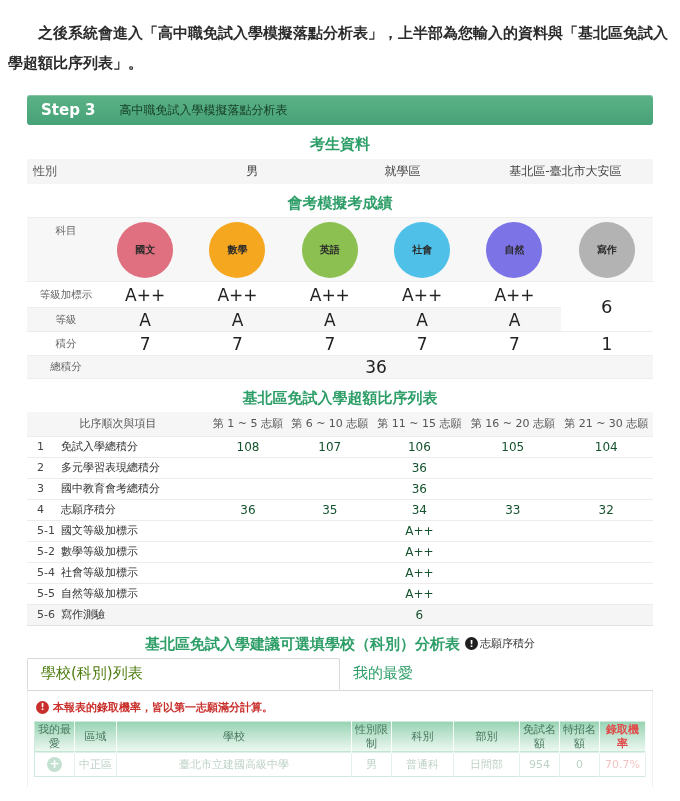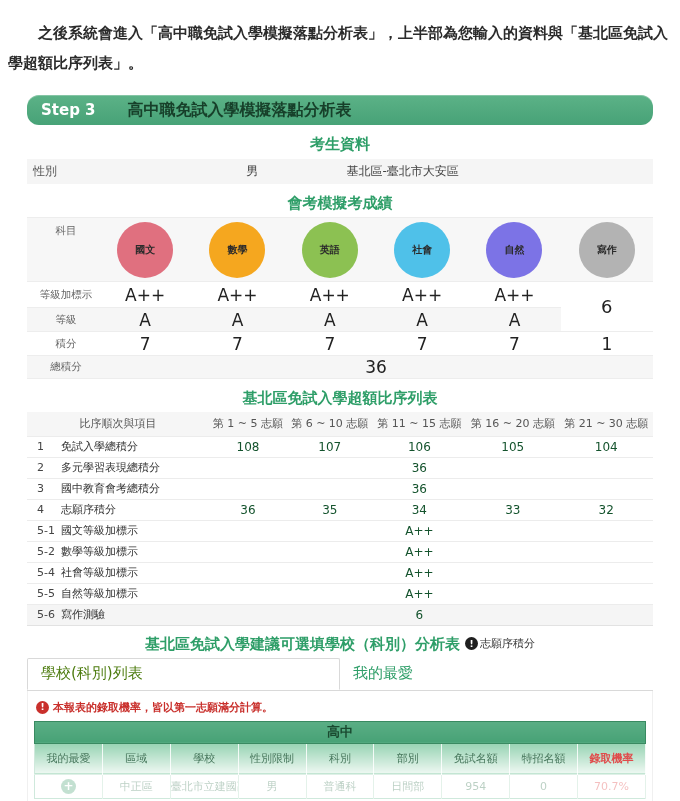--- a/index.html
+++ b/index.html
@@ -2,23 +2,23 @@
 <html><head>
 <meta charset="utf-8">
 <style>
   *{box-sizing:border-box;margin:0;padding:0}
   html,body{background:#fff}
   body{font-family:"DejaVu Sans","Liberation Sans",sans-serif}
   .page{width:680px;height:801px;overflow:hidden;background:#fff;margin:0 auto;position:relative}
   .intro{margin:18px 8px 0;font-size:15px;font-weight:700;line-height:2.0;text-indent:2em;color:#2b2b2b}
   .content{margin:0 27px}
   
-  .stepbar{margin-top:17px;height:30px;background:linear-gradient(180deg,#5cb287,#47a277);border-radius:12px;display:flex;align-items:center;box-shadow:inset 0 1px 0 rgba(255,255,255,.25)}
+  .stepbar{margin-top:17px;height:30px;background:linear-gradient(180deg,#5cb287,#47a277);border-radius:3px;display:flex;align-items:center;box-shadow:inset 0 1px 0 rgba(255,255,255,.25)}
   .step-badge{color:#fff;font-weight:bold;font-size:15px;padding:0 14px}
-  .step-title{font-size:16px;font-weight:bold;color:#17402a;margin-left:18px}
+  .step-title{font-size:12px;font-weight:normal;color:#17402a;margin-left:10px}
   
   .sec-h{margin-top:9px;text-align:center;color:#2e9e68;font-weight:bold;font-size:15px;line-height:20px}
   
   .cand-row{margin-top:5px;height:25px;background:#f5f5f5;display:grid;grid-template-columns:24% 24% 24% 28%;align-items:center;font-size:12px;color:#555}
   .cand-row .l{padding-left:6px;text-align:left}
   .cand-row .c{text-align:center;color:#444}
   
   table.subjects{width:100%;border-collapse:collapse;margin-top:4px}
   .subjects td{text-align:center;vertical-align:middle}
   .subjects .lbl{width:72px;text-align:center;padding-left:6px;font-size:10.5px;color:#666}
@@ -82,20 +82,21 @@
   <div class="content">
     <div class="stepbar">
       <span class="step-badge">Step 3</span>
       <span class="step-title">高中職免試入學模擬落點分析表</span>
     </div>
 
     <h2 class="sec-h">考生資料</h2>
     <div class="cand-row">
       <span class="l">性別</span>
       <span class="c">男</span>
+      <span class="c">就學區</span>
       <span class="c">基北區-臺北市大安區</span>
     </div>
 
     <h2 class="sec-h">會考模擬考成績</h2>
     <table class="subjects">
       <tbody>
           <tr class="row-subject">
         <td class="lbl">科目</td>
         <td><div class="circle" style="background: rgb(224, 112, 127);">國文</div></td>
         <td><div class="circle" style="background: rgb(245, 167, 31);">數學</div></td>
@@ -248,23 +249,20 @@
     </div>
 
     <div class="panel">
       <div class="warning">
         <span class="ic red">!</span>
         <span>本報表的錄取機率，皆以第一志願滿分計算。</span>
       </div>
 
       <table class="schools">
         <tbody>
-            <tr class="group">
-          <td colspan="9">高中</td>
-        </tr>
         <tr class="cols">
           <th>我的最愛</th>
           <th>區域</th>
           <th>學校</th>
           <th>性別限制</th>
           <th>科別</th>
           <th>部別</th>
           <th>免試名額</th>
           <th>特招名額</th>
           <th class="red">錄取機率</th>

